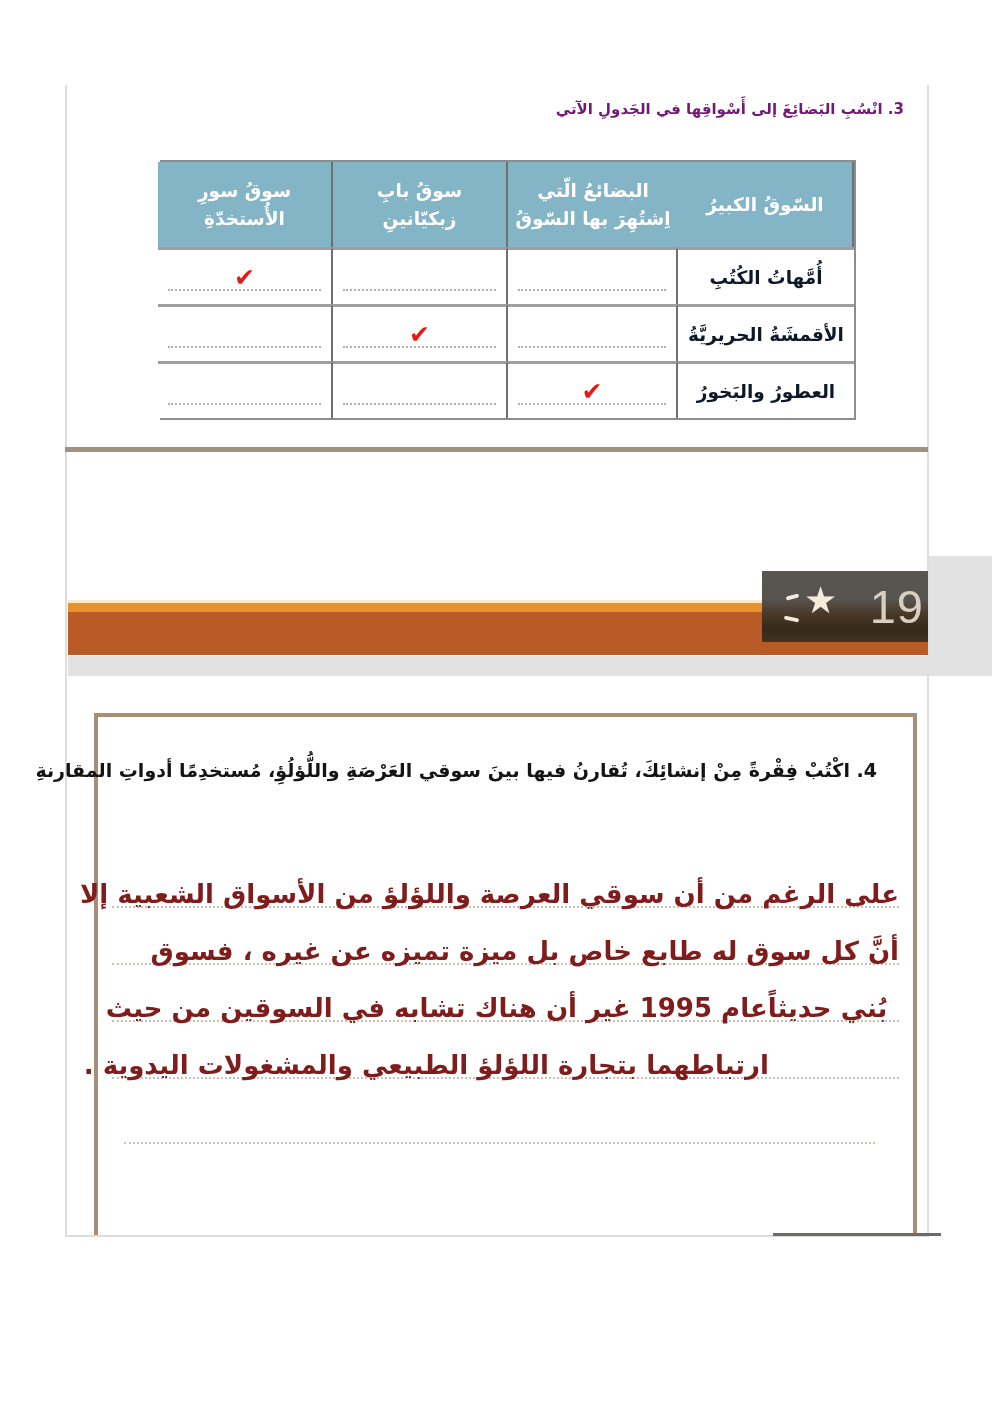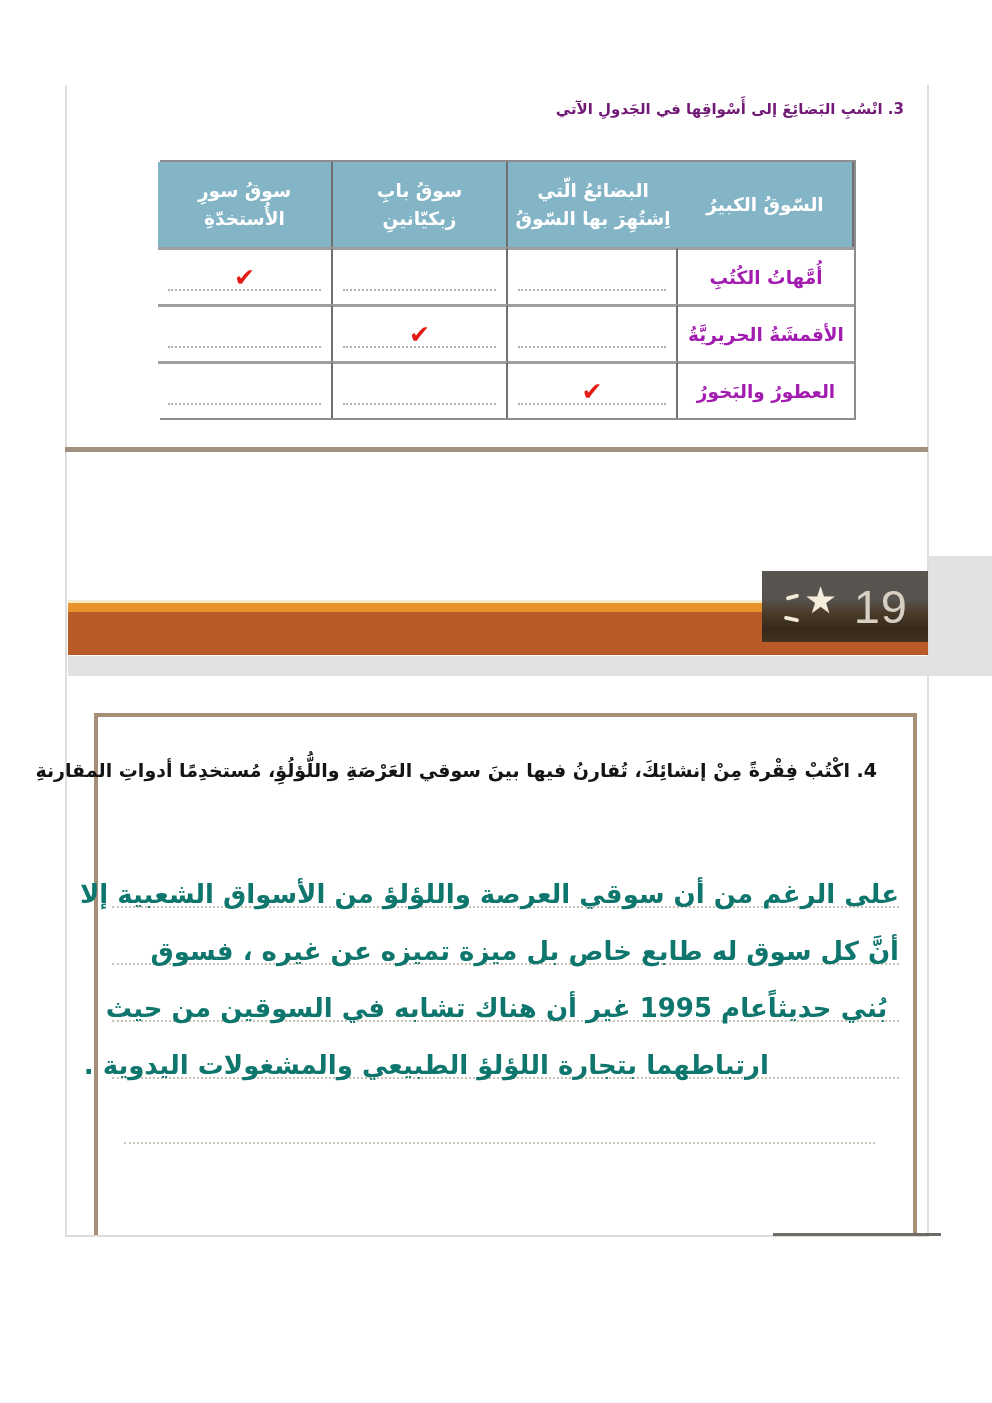--- a/index.html
+++ b/index.html
@@ -21,21 +21,21 @@
   .q3-table { position:absolute; left:160px; top:160px; width:696px; direction:rtl;
               display:grid; grid-template-columns:176px 170px 175px 175px;
               grid-template-rows:85px 57px 57px 57px;
               border:2px solid #8d8d8d; background:#ffffff; }
   .cell { border-inline-start:2px solid #707070; position:relative; background:#ffffff; }
   .cell.first { border-inline-start:none; }
   .hcell { background:#84b5c7; color:#ffffff; font-weight:700; font-size:18.5px; line-height:1.5;
            display:flex; align-items:center; justify-content:center; text-align:center; padding:2px 6px; }
   .dcell { border-top:3px solid #9f9f9f; }
   .label-cell { display:flex; align-items:center; justify-content:center;
-                color:#a21caf; font-weight:700; font-size:18.5px; text-align:center; padding:4px 4px; }
+                color:#0f172a; font-weight:700; font-size:18.5px; text-align:center; padding:4px 4px; }
   .cell-rule { position:absolute; left:6%; right:6%; bottom:13px; border-bottom:2px dotted #b0b0b0; }
   .check { position:absolute; left:0; right:0; bottom:14px; text-align:center;
            color:#e31a15; font-size:25px; font-weight:700; line-height:1; }
 
   
   .divider { position:absolute; left:65px; top:447px; width:863px; height:5px; background:#a29080; }
 
   
   .gray-right { position:absolute; left:929px; top:556px; width:63px; height:120px; background:#e2e2e2; }
   .gray-band  { position:absolute; left:68px;  top:656px; right:0;  height:20px;  background:#e2e2e2; }
@@ -47,35 +47,35 @@
 
   
   .badge { position:absolute; left:762px; top:571px; width:166px; height:71px;
            background:linear-gradient(180deg,#585450 0%,#57534f 40%,#483826 62%,#35291b 82%,#443420 100%);
            display:flex; align-items:center; }
   .star-wrap { position:relative; width:90px; height:71px; }
   .star { position:absolute; left:42px; top:11px; font-size:37px; color:#f5ecdc; line-height:1; }
   .dash { position:absolute; background:#f3ead9; height:4px; border-radius:2px; }
   .dash-top    { width:13px; left:24px; top:24px; transform:rotate(-15deg); }
   .dash-bottom { width:15px; left:22px; top:46px; transform:rotate(12deg); }
-  .badge-num { margin-left:auto; margin-right:20px; font-family:"Liberation Sans", sans-serif;
+  .badge-num { margin-left:auto; margin-right:4px; font-family:"Liberation Sans", sans-serif;
                font-size:47px; font-weight:400; color:#d8cfc3; letter-spacing:1px; }
 
   
   .q4-box { position:absolute; left:94px; top:713px; width:823px; height:523px;
             border:4px solid #a78e76; border-bottom:none; background:#ffffff; }
   .q4-prompt { position:absolute; top:745px; left:115px; width:762px; direction:rtl;
                text-align:center; color:#141414; font-size:19px; font-weight:600; }
   .q4-prompt .pline { line-height:50px; white-space:nowrap; }
 
   
   .answers { position:absolute; left:112px; top:851px; width:787px; direction:rtl; }
   .aline { height:57px; border-bottom:2px dotted #c8c0b2; display:flex; align-items:flex-end;
            white-space:nowrap; overflow:visible; }
-  .aline .red { color:#0f766e; font-weight:700; font-size:26px; line-height:1.15; margin-bottom:-4px; }
+  .aline .red { color:#7f1d1d; font-weight:700; font-size:26px; line-height:1.15; margin-bottom:-4px; }
   .aline.indent-sm { padding-right:18px;justify-content:center; }
   .aline.indent-lg { padding-right:130px; }
   .aline.empty { height:65px; margin-right:24px; margin-left:12px; border-bottom:2px dotted #ccc5b8; }
 </style>
 </head>
 <body>
 
 <div class="page">
 
   <div class="edge-line edge-left"></div>

